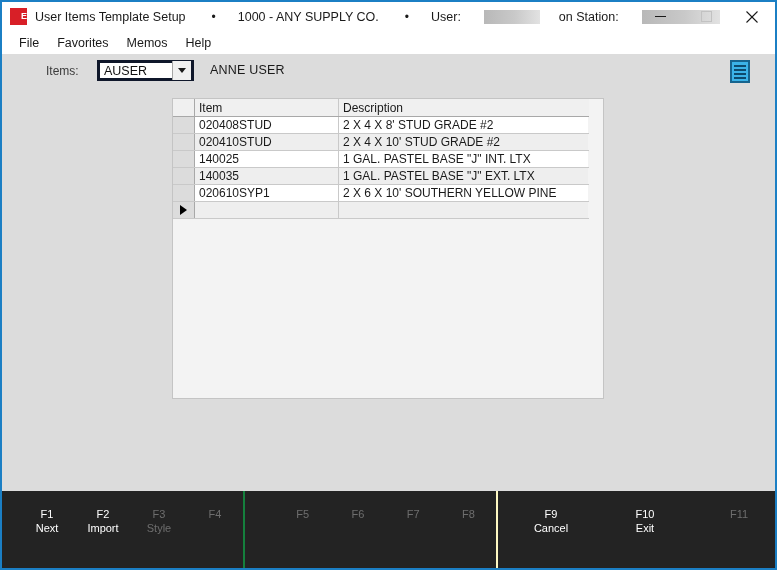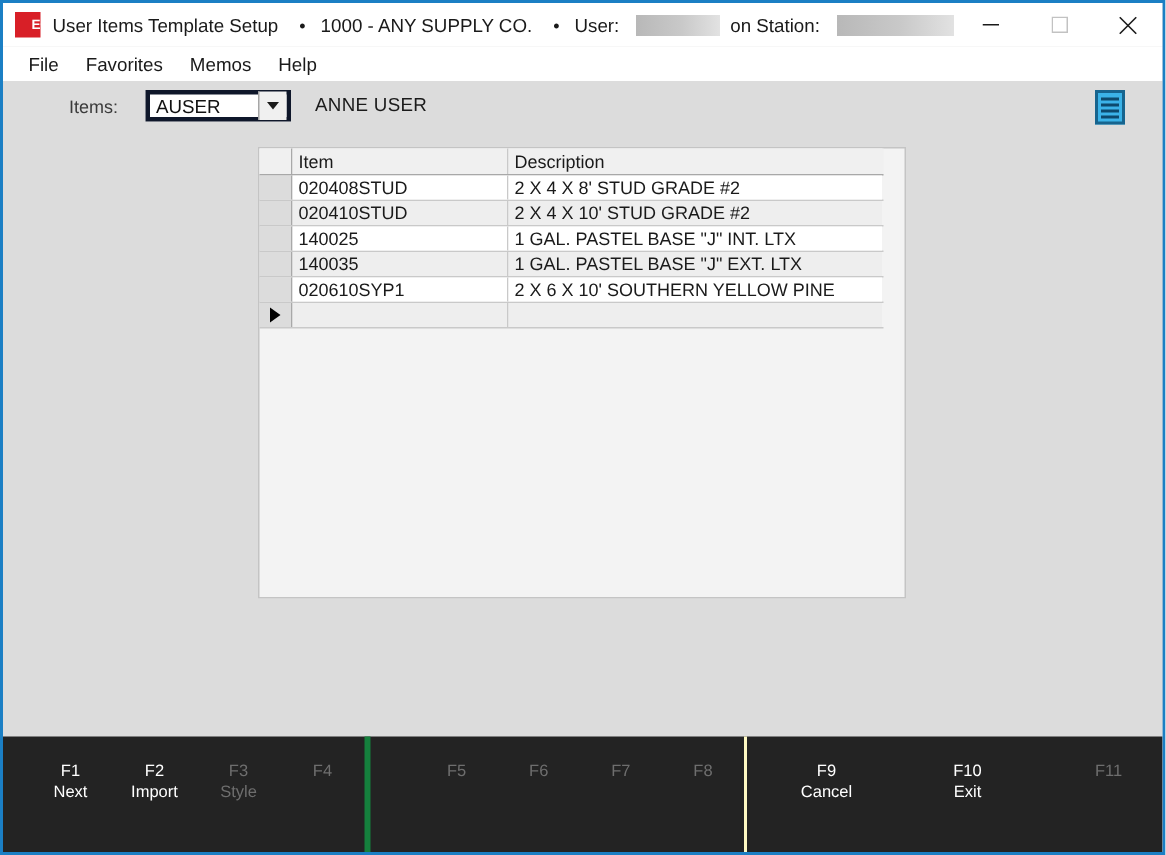--- a/index.html
+++ b/index.html
@@ -32,21 +32,21 @@
     font-size: 9px; font-weight: bold;
     line-height: 17px; text-align: center;
     letter-spacing: -0.2px;
     font-family: "Liberation Sans", sans-serif;
     flex: none;
     padding-left: 11px;
   }
   .title-text {
     font-size: 12.5px; color: #1a1a1a;
     white-space: nowrap;
-    display: flex; align-items: flex-start; gap: 4px;
+    display: flex; align-items: flex-start; gap: 16px;
   }
   .title-seg { margin-right: 4px; }
   .title-dot { margin: 0 6px; color: #1a1a1a; font-size: 12px; }
   .redact {
     display: inline-block;
     height: 14px;
     vertical-align: middle;
     background: linear-gradient(90deg,#b8b8b8 0%,#c9c9c9 55%,#e2e2e2 100%);
     margin: 0 3px;
   }
@@ -190,21 +190,21 @@
     width: 773px; height: 77px;
     background: #232323;
     display: flex;
   }
   .fkgroup {
     display: flex; align-items: flex-start;
     height: 77px;
     position: relative;
   }
   .fkgroup.g1 { width: 255px; }
-  .fkgroup.g2 { width: 253px; border-left: 4px solid #15803d; }
+  .fkgroup.g2 { width: 253px; border-left: 2px solid #15803d; }
   .fkgroup.g3 { flex: 1; border-left: 2px solid #fef9c3; gap: 38px; }
   .fkey {
     width: 56px;
     margin-top: 16px;
     text-align: center;
     font-size: 11px;
     line-height: 14px;
     color: #6e6e6e;
     user-select: none;
   }

